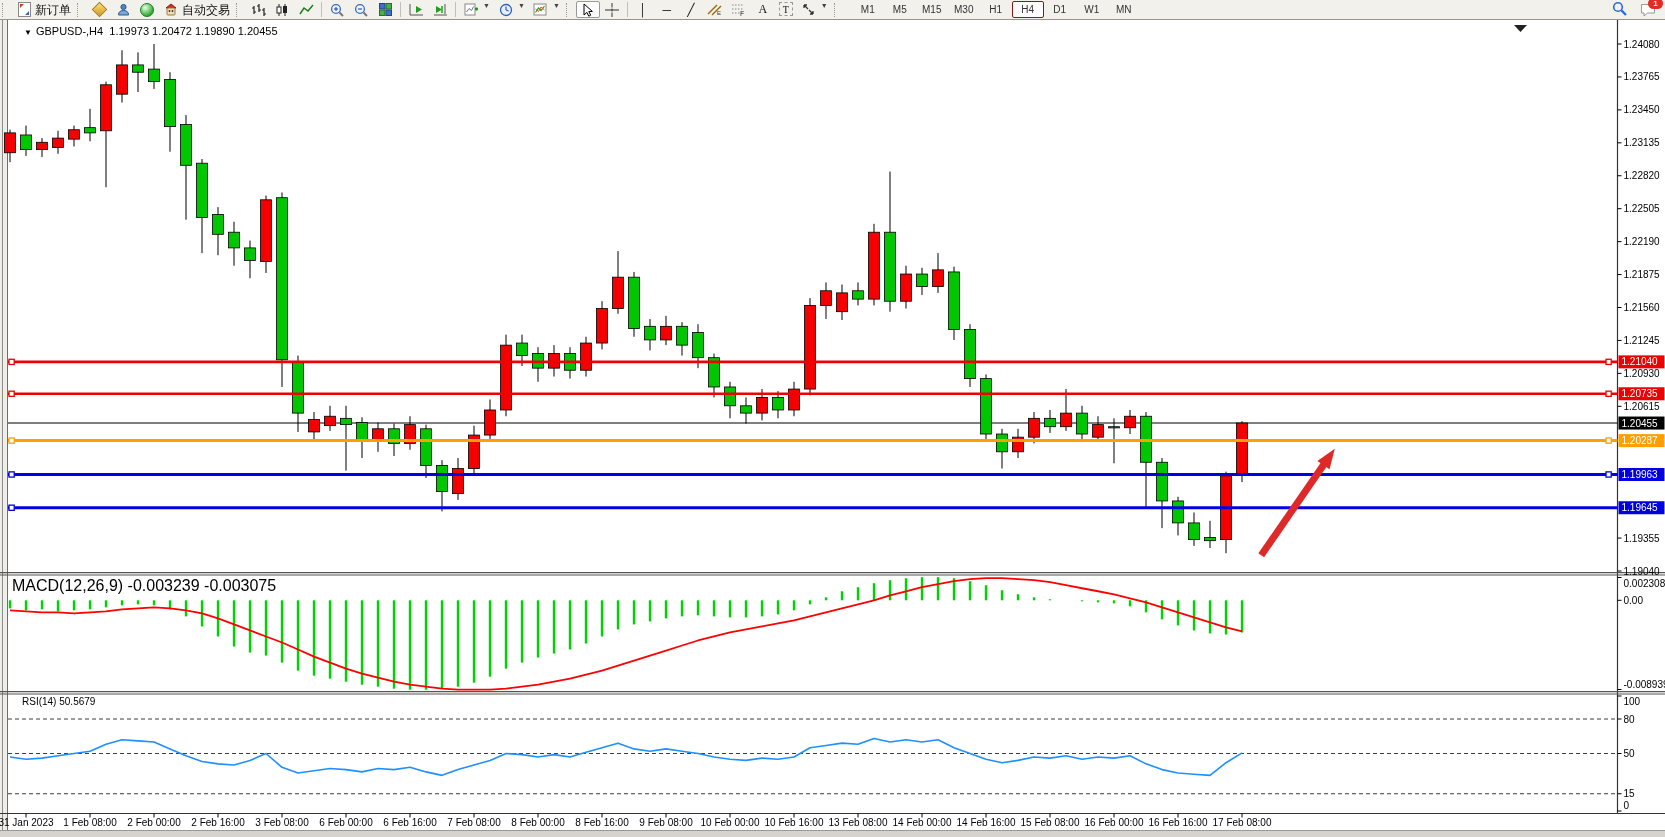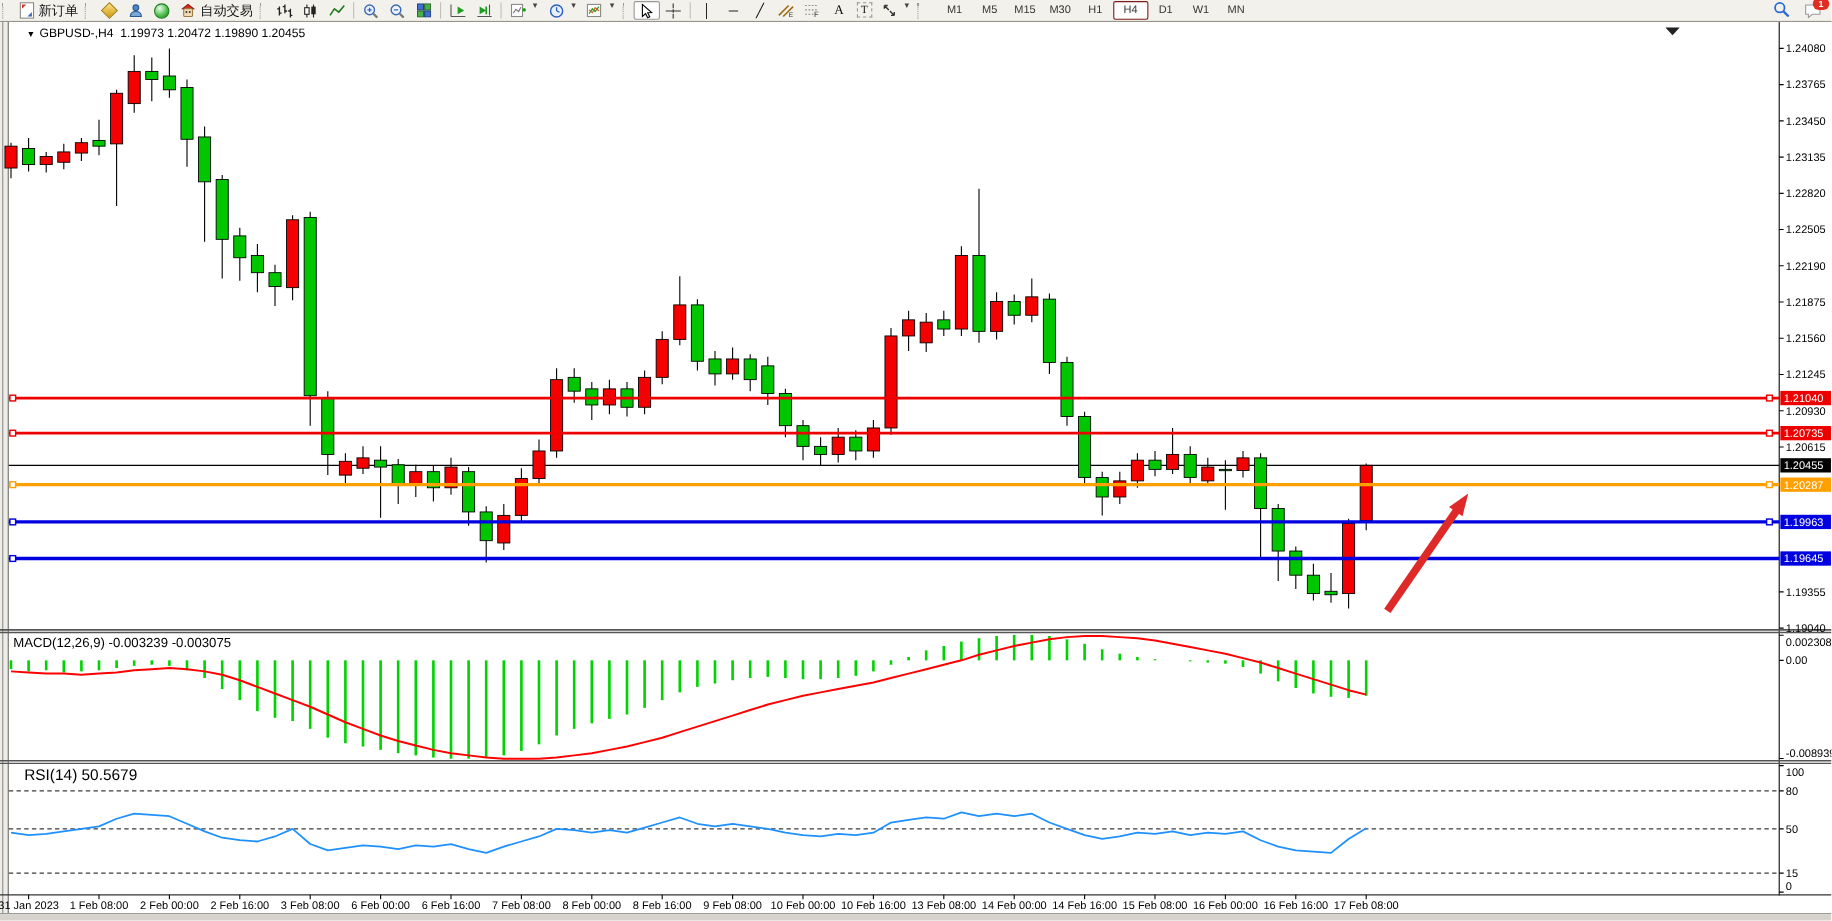--- a/index.html
+++ b/index.html
@@ -27,22 +27,22 @@
   .tf.active{background:#fdfdfd;border:1px solid #7f1d1d;border-radius:2px;}
   .right-icons{margin-left:auto;display:flex;align-items:center;gap:13px;margin-right:9px;}
   .badge-wrap{position:relative;display:inline-flex;}
   .badge{position:absolute;top:-5px;right:-7px;min-width:11px;height:11px;border-radius:6px;background:#e22b22;
     color:#fff;font-size:8px;font-weight:bold;display:flex;align-items:center;justify-content:center;padding:0 2px;}
   
   #canvas{position:absolute;left:0;top:0;z-index:1;}
   .ovl{position:absolute;z-index:3;color:#000;white-space:nowrap;}
   .chart-title{left:24px;top:25px;font-size:11px;}
   .chart-title .tri{font-size:8px;margin-right:4px;}
-  .macd-label{left:12px;top:577px;font-size:12px;}
-  .rsi-label{left:12px;top:696px;font-size:14px;padding-left:10px;}
+  .macd-label{left:12px;top:577px;font-size:16px;}
+  .rsi-label{left:12px;top:696px;font-size:10px;padding-left:10px;}
 </style>
 </head>
 <body>
 
 <div class="toolbar">
   <span class="grip"></span>
   <button class="tbtn">
     <span class="ico">
         <span class="doc"></span>
       </span>

